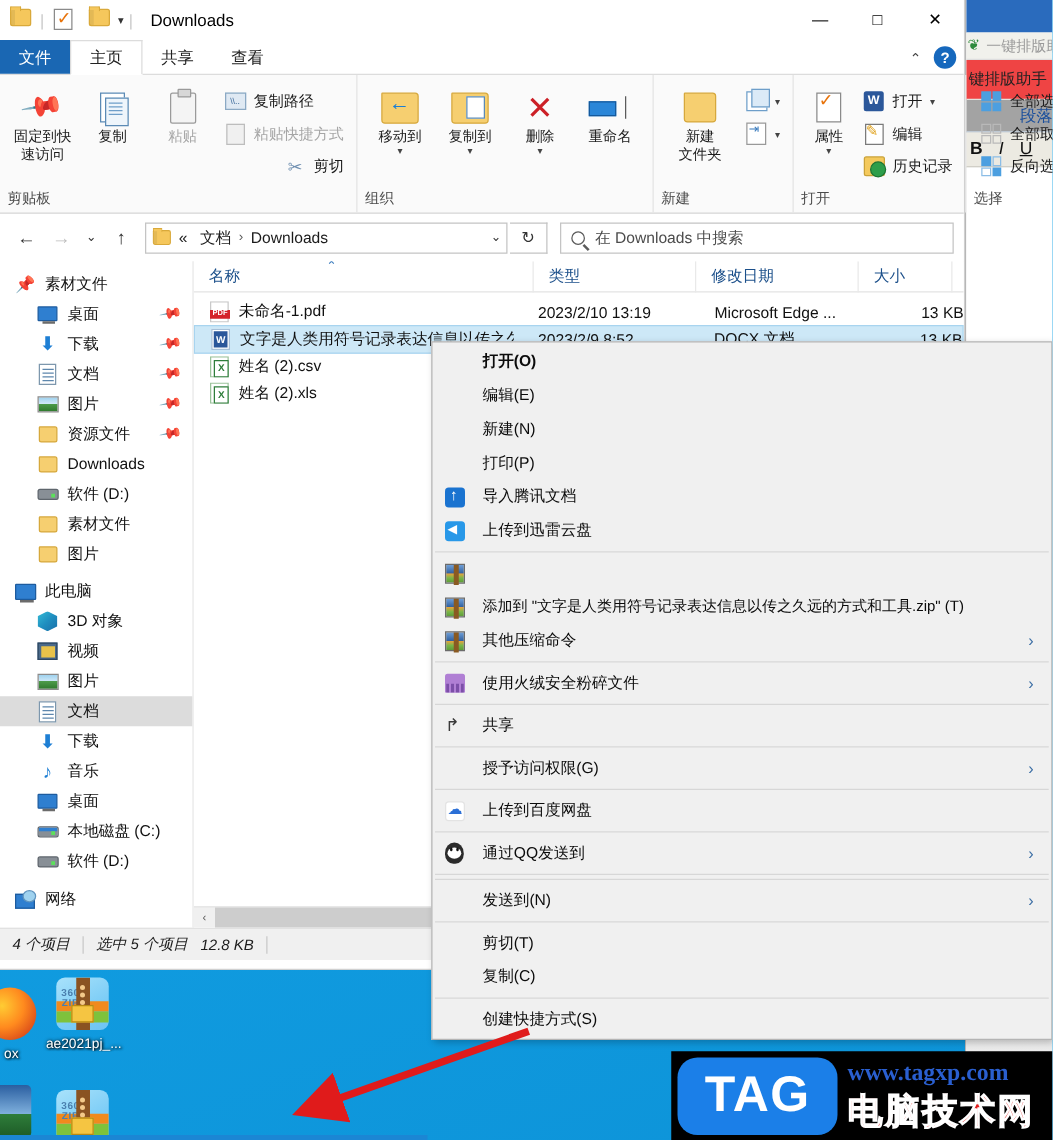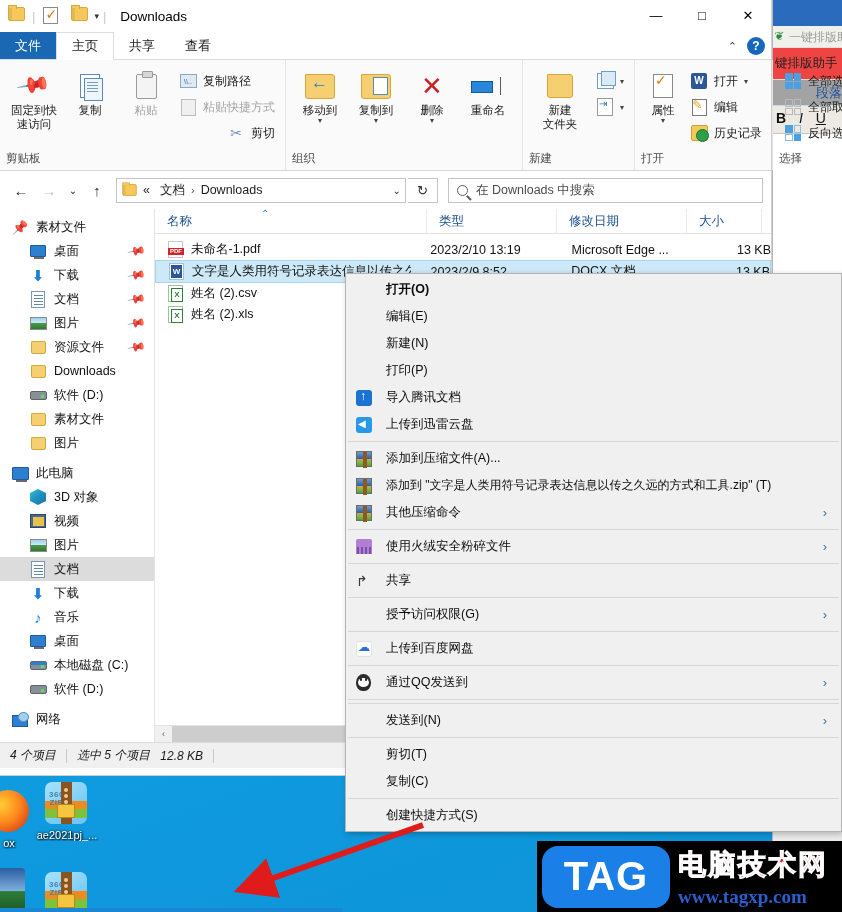--- a/index.html
+++ b/index.html
@@ -1153,21 +1153,20 @@
       </span>
     <span class="mtext">上传到迅雷云盘</span>
   </div>
 
   <div class="msep"></div>
 
   <div class="mi">
     <span class="mic">
         <span class="mic-winrar"></span>
       </span>
-    <span class="mtext">添加到压缩文件(A)...</span>
   </div>
   <div class="mi">
     <span class="mic">
         <span class="mic-winrar"></span>
       </span>
     <span class="mtext" style="font-size:12px">添加到 "文字是人类用符号记录表达信息以传之久远的方式和工具.zip" (T)</span>
   </div>
   <div class="mi">
     <span class="mic">
         <span class="mic-winrar"></span>
@@ -1258,18 +1257,18 @@
     <marker id="ah" markerWidth="7" markerHeight="7" refX="5" refY="3.5" orient="auto">
       <polygon points="0 0, 7 3.5, 0 7" fill="#e01b1b"></polygon>
     </marker>
   </defs>
   <line x1="253" y1="10" x2="75" y2="73" stroke="#e01b1b" stroke-width="6" marker-end="url(#ah)"></line>
 </svg>
 
 <div id="tagbox">
   <div id="tag-badge">TAG</div>
   <div id="tag-right">
+    <div id="tag-url">www.tagxp.com</div>
     <div id="tag-cn">电脑技术网</div>
-    <div id="tag-url">www.tagxp.com</div>
   </div>
 </div>
 
 <div id="taskstrip"></div>
 
 </body></html>

